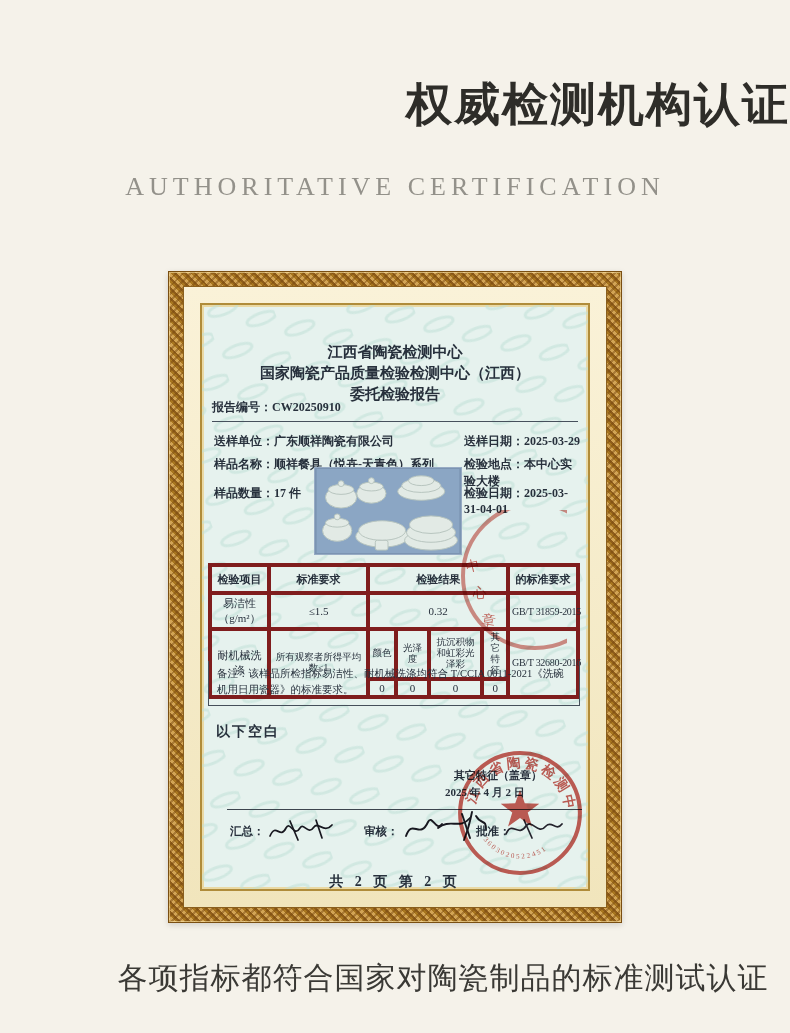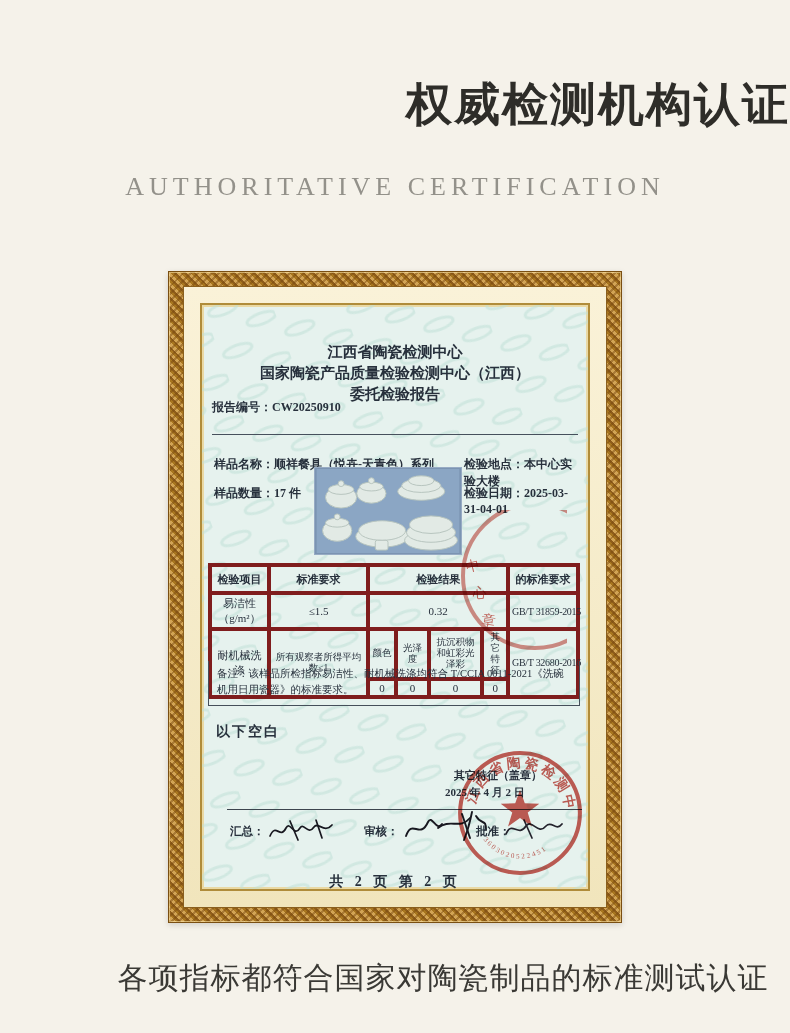--- a/index.html
+++ b/index.html
@@ -22,21 +22,21 @@
            box-shadow: inset 0 0 0 1px rgba(255,232,170,.6), 0 2px 6px rgba(0,0,0,.15); margin-top: 19px; }
   .matte { height:100%; background:linear-gradient(#faf2d8, #f1e5bc); padding:16px; border:1px solid #8a5f1d; }
   .paper { position:relative; height:100%; background:#e6f2ee; border:2px solid #b08c3a;
            box-shadow: inset 0 0 0 2px #ead9a4; overflow:hidden;
            font-family:"Liberation Serif", serif; color:#27303c; }
   .wm { position:absolute; inset:0; width:100%; height:100%; }
 
   .cc { position:absolute; inset:0; }
   .org { position:absolute; left:0; width:100%; text-align:center; font-weight:700; font-size:15px; }
   .report-row { position:absolute; left:10px; right:10px; top:94px; font-size:12px; font-weight:700;
-                border-bottom:1px solid #46505c; padding-bottom:18px; }
+                border-bottom:1px solid #46505c; padding-bottom:5px; }
   .info-row { position:absolute; left:12px; right:6px; font-size:12px; font-weight:600; }
   .info-right { position:absolute; left:250px; top:0; }
 
   .photo { position:absolute; left:112px; top:162px; width:148px; height:88px; border:1px solid #97abc4; }
 
   .cert-table { position:absolute; left:6px; top:258px; width:calc(100% - 14px);
                 border-collapse:collapse; table-layout:fixed; font-size:11px; }
   .cert-table td { border:4px solid #7f1d1d; text-align:center; vertical-align:middle; padding:1px 2px; }
   .cert-table .h28 td { height:28px; font-weight:600; }
   .r1 td { height:19px; }
@@ -90,20 +90,24 @@
         <div class="cc">
 
           <div class="org" style="top:38px">江西省陶瓷检测中心</div>
           <div class="org" style="top:59px">国家陶瓷产品质量检验检测中心（江西）</div>
           <div class="org" style="top:80px">委托检验报告</div>
 
           <div class="report-row">
             <span>报告编号：</span><span>CW20250910</span>
           </div>
 
+          <div class="info-row" style="top:128px">
+            <span>送样单位：</span><span>广东顺祥陶瓷有限公司</span>
+            <span class="info-right"><span>送样日期：</span><span>2025-03-29</span></span>
+          </div>
           <div class="info-row" style="top:151px">
             <span>样品名称：</span><span>顺祥餐具（悦卉-天青色）系列</span>
             <span class="info-right"><span>检验地点：</span><span>本中心实验大楼</span></span>
           </div>
           <div class="info-row" style="top:180px">
             <span>样品数量：</span><span>17 件</span>
             <span class="info-right"><span>检验日期：</span><span>2025-03-31-04-01</span></span>
           </div>
 
           <svg class="photo" viewBox="0 0 148 88" xmlns="http://www.w3.org/2000/svg">

